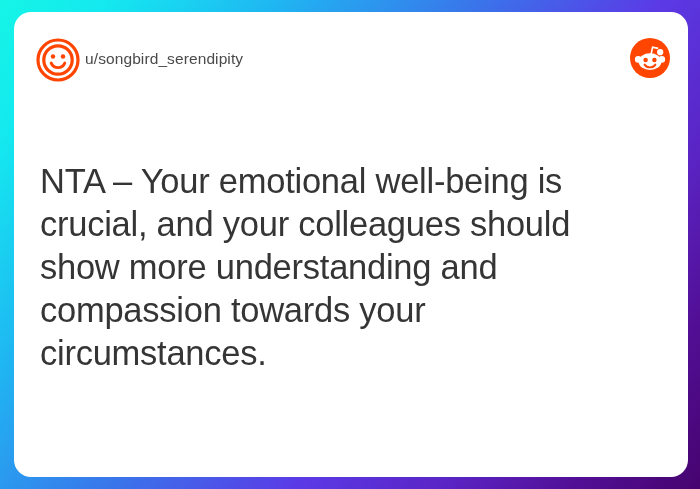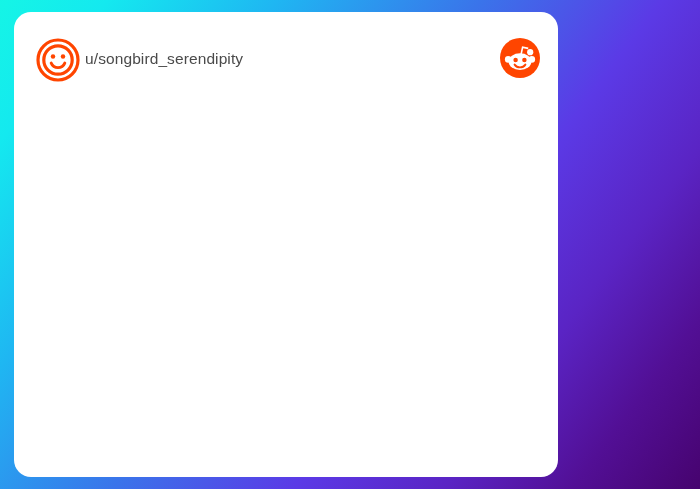--- a/index.html
+++ b/index.html
@@ -20,21 +20,21 @@
         #5b3ae6 62%,
         #5a24c4 76%,
         #520f95 88%,
         #46036e 100%);
   }
 
   #quote-card {
     position: absolute;
     left: 14px;
     top: 12px;
-    width: 544px;
+    width: 674px;
     height: 465px;
     background: #ffffff;
     border-radius: 17px;
     overflow: hidden;
   }
 
   
   #card-header {
     position: absolute;
     left: 0;
@@ -114,14 +114,15 @@
         <g fill="#FF4500">
           <circle cx="15.6" cy="22.1" r="2.25"></circle>
           <circle cx="24.4" cy="22.1" r="2.25"></circle>
           <path d="M14.6 26.6 a6.6 6.6 0 0 0 10.8 0" fill="none" stroke="#FF4500" stroke-width="1.9" stroke-linecap="round"></path>
         </g>
       </svg>
     </span>
 
   </div>
 
+  <div id="quote-text">NTA – Your emotional well-being is crucial, and your colleagues should show more understanding and compassion towards your circumstances.</div>
 
 </div>
 
 </body></html>

